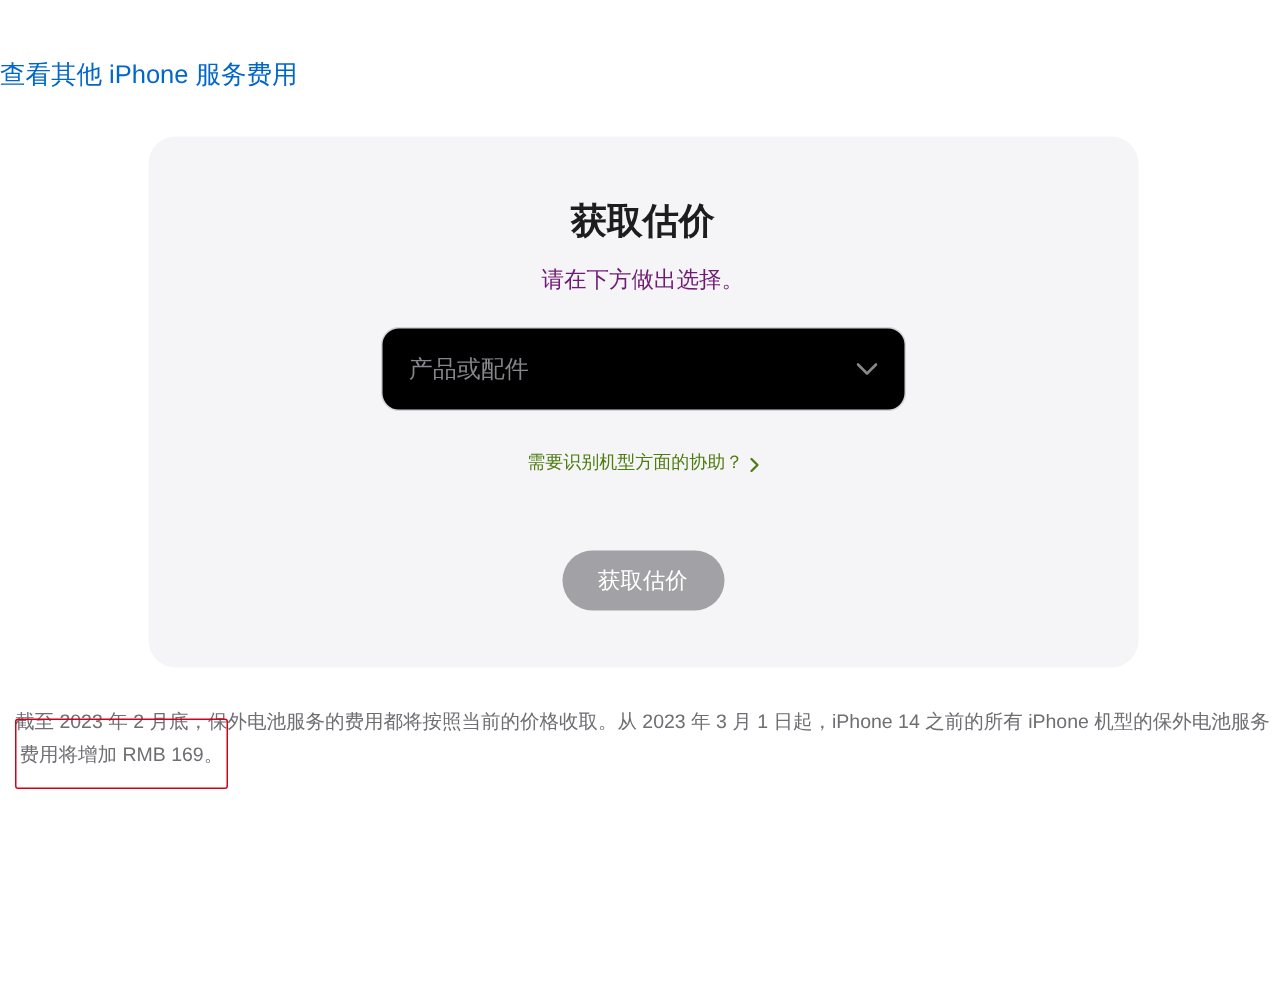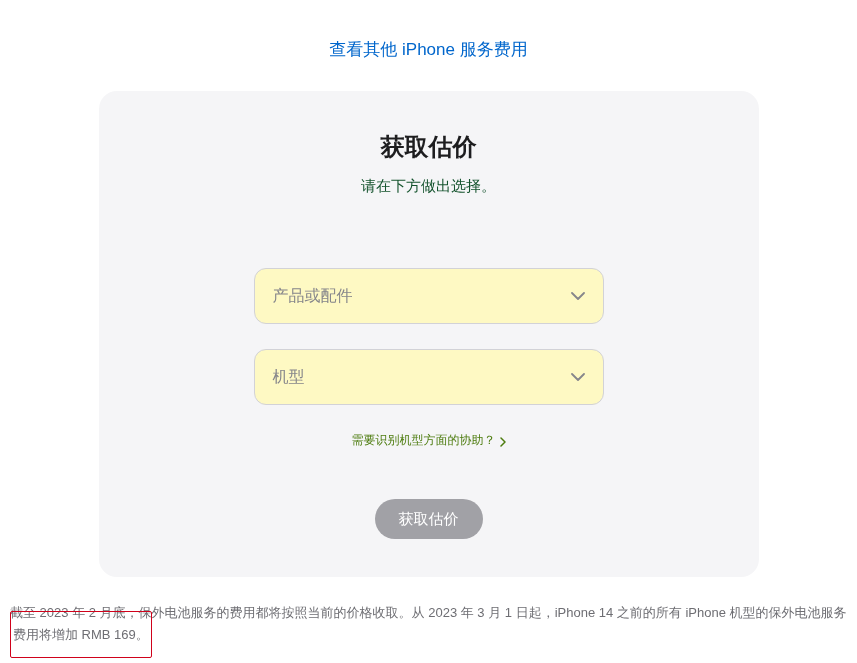--- a/index.html
+++ b/index.html
@@ -9,21 +9,20 @@
     }
     body {
       font-family: -apple-system, BlinkMacSystemFont, "SF Pro Text", "Helvetica Neue", Arial, sans-serif;
       background: #ffffff;
       width: 857px;
       height: 663px;
       overflow: hidden;
       position: relative;
     }
     .top-link {
-      text-align: center;
       padding-top: 38px;
       padding-bottom: 30px;
     }
     .top-link a {
       color: #0066cc;
       font-size: 17px;
       text-decoration: none;
       cursor: pointer;
     }
     .card {
@@ -35,34 +34,34 @@
       text-align: center;
     }
     .card-title {
       font-size: 24px;
       font-weight: 600;
       color: #1d1d1f;
       margin-bottom: 14px;
     }
     .card-subtitle {
       font-size: 15px;
-      color: #14532d;
-      margin-bottom: 72px;
+      color: #701a75;
+      margin-bottom: 22px;
     }
     .select-wrapper {
       position: relative;
       width: 350px;
       margin: 0 auto 25px auto;
     }
     .select-box {
       width: 100%;
       height: 56px;
       border: 1px solid #d2d2d7;
       border-radius: 12px;
-      background: #fef9c3;
+      background: #000000;
       padding: 0 18px;
       font-size: 16px;
       color: #86868b;
       text-align: left;
       display: flex;
       align-items: center;
       justify-content: space-between;
       cursor: pointer;
     }
     .chevron-icon {
@@ -131,30 +130,20 @@
     <div class="select-box">
       <span>产品或配件</span>
       <span class="chevron-icon">
         <svg viewBox="0 0 14 8" width="14" height="8" fill="none" stroke="currentColor" stroke-width="1.8" stroke-linecap="round" stroke-linejoin="round">
             <polyline points="1,1 7,7 13,1"></polyline>
           </svg>
       </span>
     </div>
   </div>
 
-  <div class="select-wrapper">
-    <div class="select-box">
-      <span>机型</span>
-      <span class="chevron-icon">
-        <svg viewBox="0 0 14 8" width="14" height="8" fill="none" stroke="currentColor" stroke-width="1.8" stroke-linecap="round" stroke-linejoin="round">
-            <polyline points="1,1 7,7 13,1"></polyline>
-          </svg>
-      </span>
-    </div>
-  </div>
 
   <a class="help-link">
     <span>需要识别机型方面的协助？</span>
     <span class="chev-right">
       <svg viewBox="0 0 6 10" width="6" height="10" fill="none" stroke="currentColor" stroke-width="1.5" stroke-linecap="round" stroke-linejoin="round">
           <polyline points="1,1 5,5 1,9"></polyline>
         </svg>
     </span>
   </a>
 

